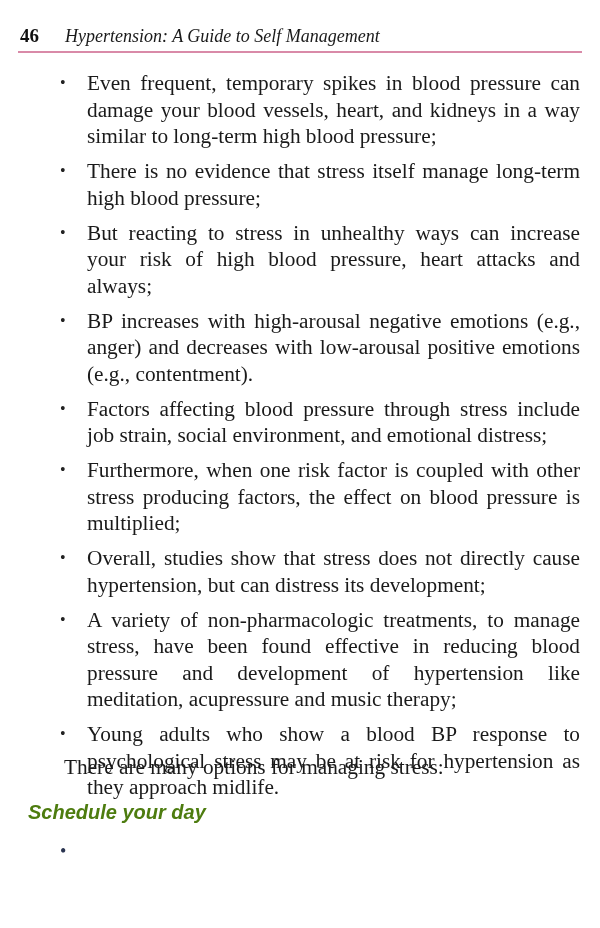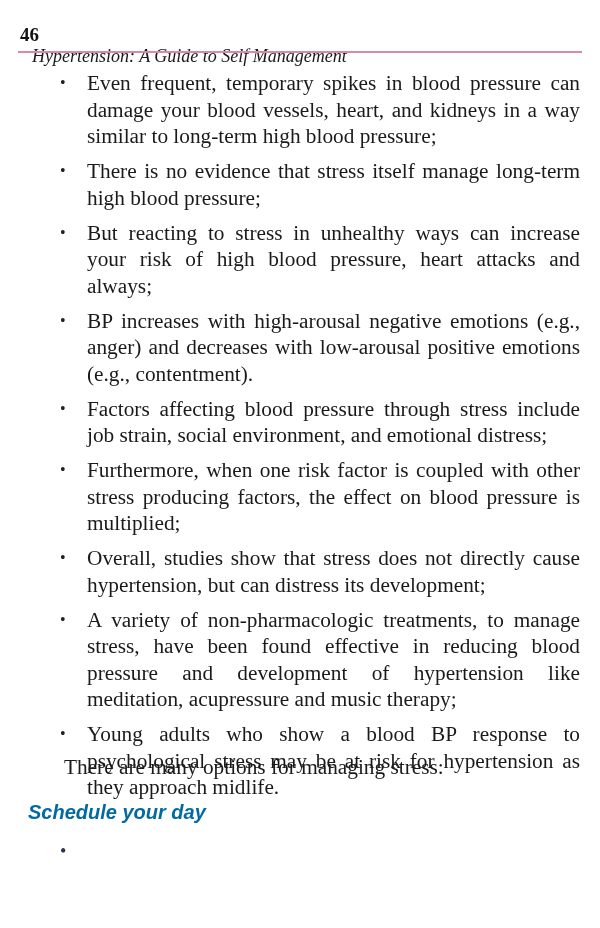--- a/index.html
+++ b/index.html
@@ -15,22 +15,21 @@
       font-family: "Liberation Serif", "DejaVu Serif", serif;
       color: #1a1a1a;
     }
     .page-header {
       position: absolute;
       left: 20px;
       top: 24px;
       width: 560px;
       height: 24px;
       display: flex;
-      align-items: flex-start;
-      flex-direction: column;
+      align-items: center;
     }
     .page-number {
       font-family: "Liberation Serif", serif;
       font-weight: bold;
       font-size: 19px;
       color: #111;
       margin-right: 14px;
     }
     .running-title {
       font-family: "Liberation Serif", serif;
@@ -79,21 +78,21 @@
       line-height: 26px;
     }
     .section-heading {
       position: absolute;
       left: 28px;
       top: 801px;
       font-family: "Liberation Sans", "DejaVu Sans", sans-serif;
       font-weight: bold;
       font-style: italic;
       font-size: 20px;
-      color: #0369a1;
+      color: #4d7c0f;
     }
     .section-list {
       position: absolute;
       left: 60px;
       top: 838px;
       width: 525px;
       margin: 0;
       padding: 0;
       list-style: none;
     }

